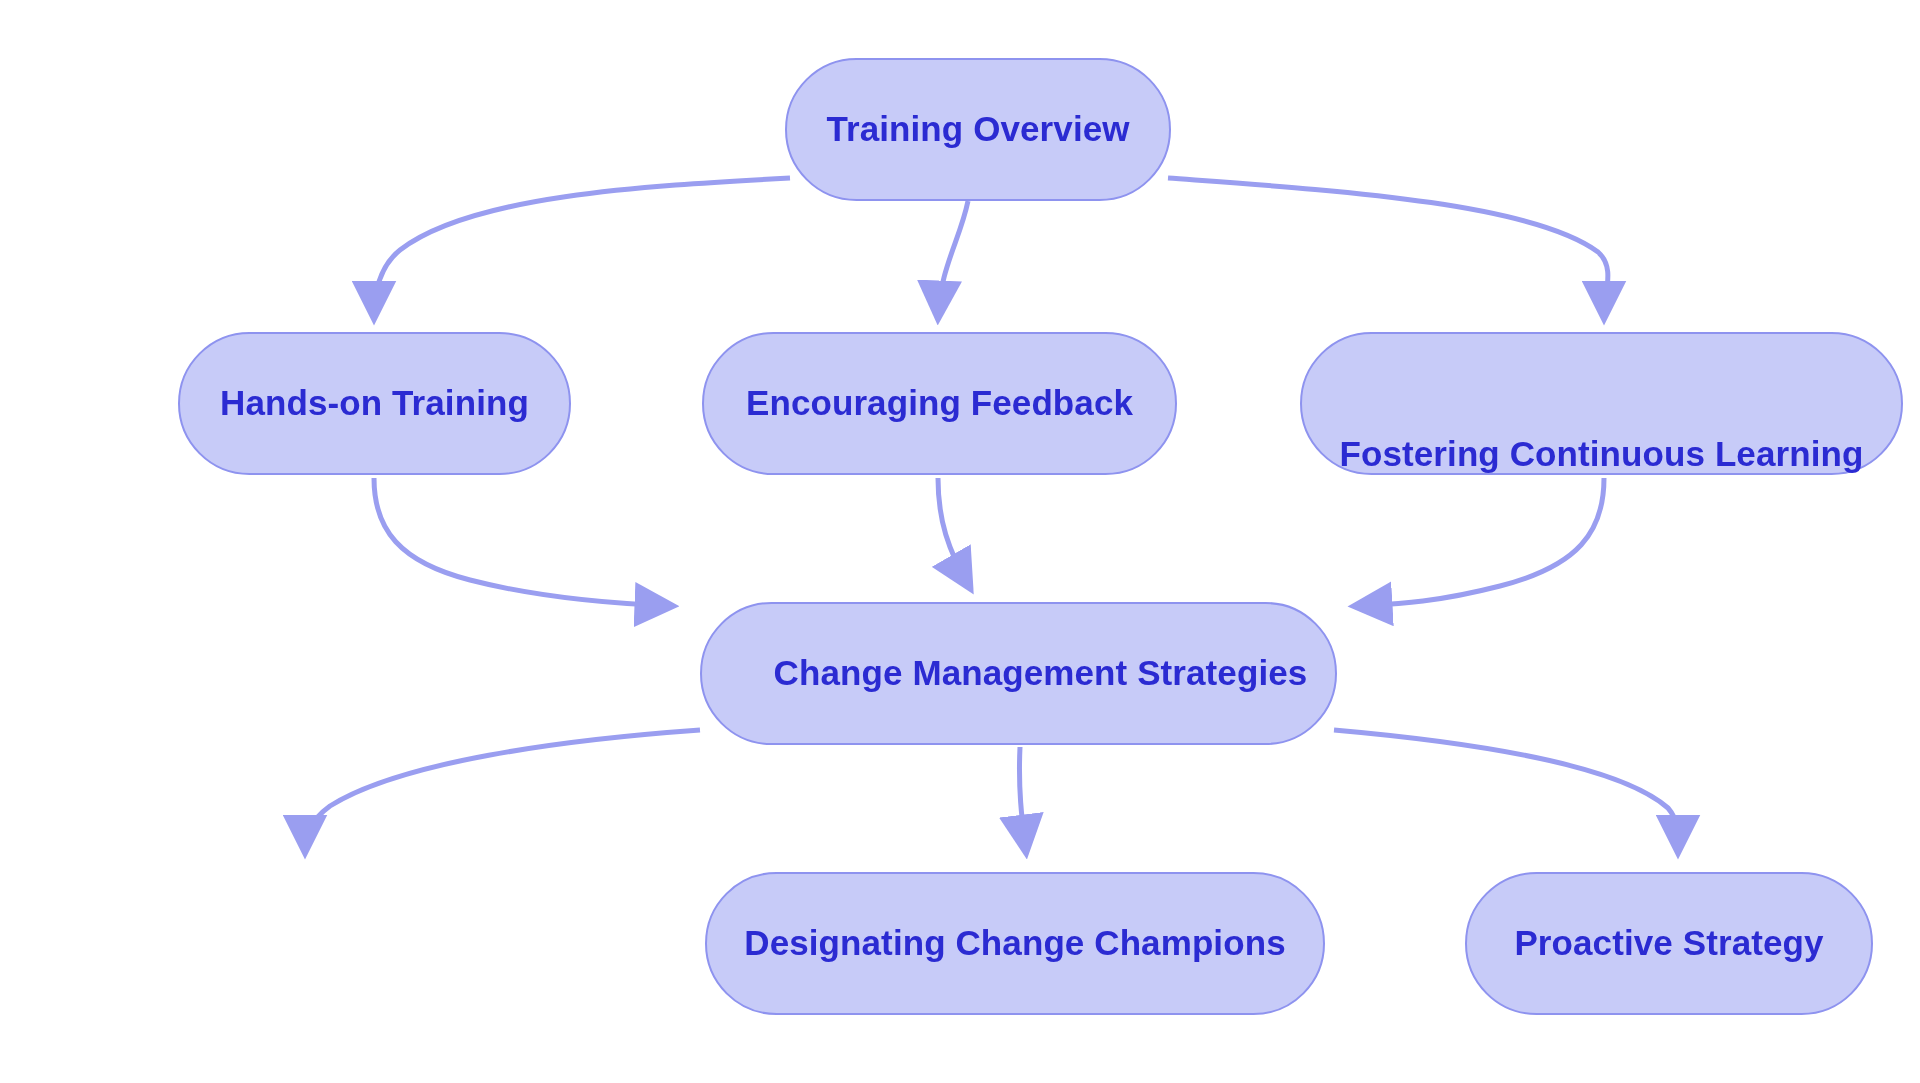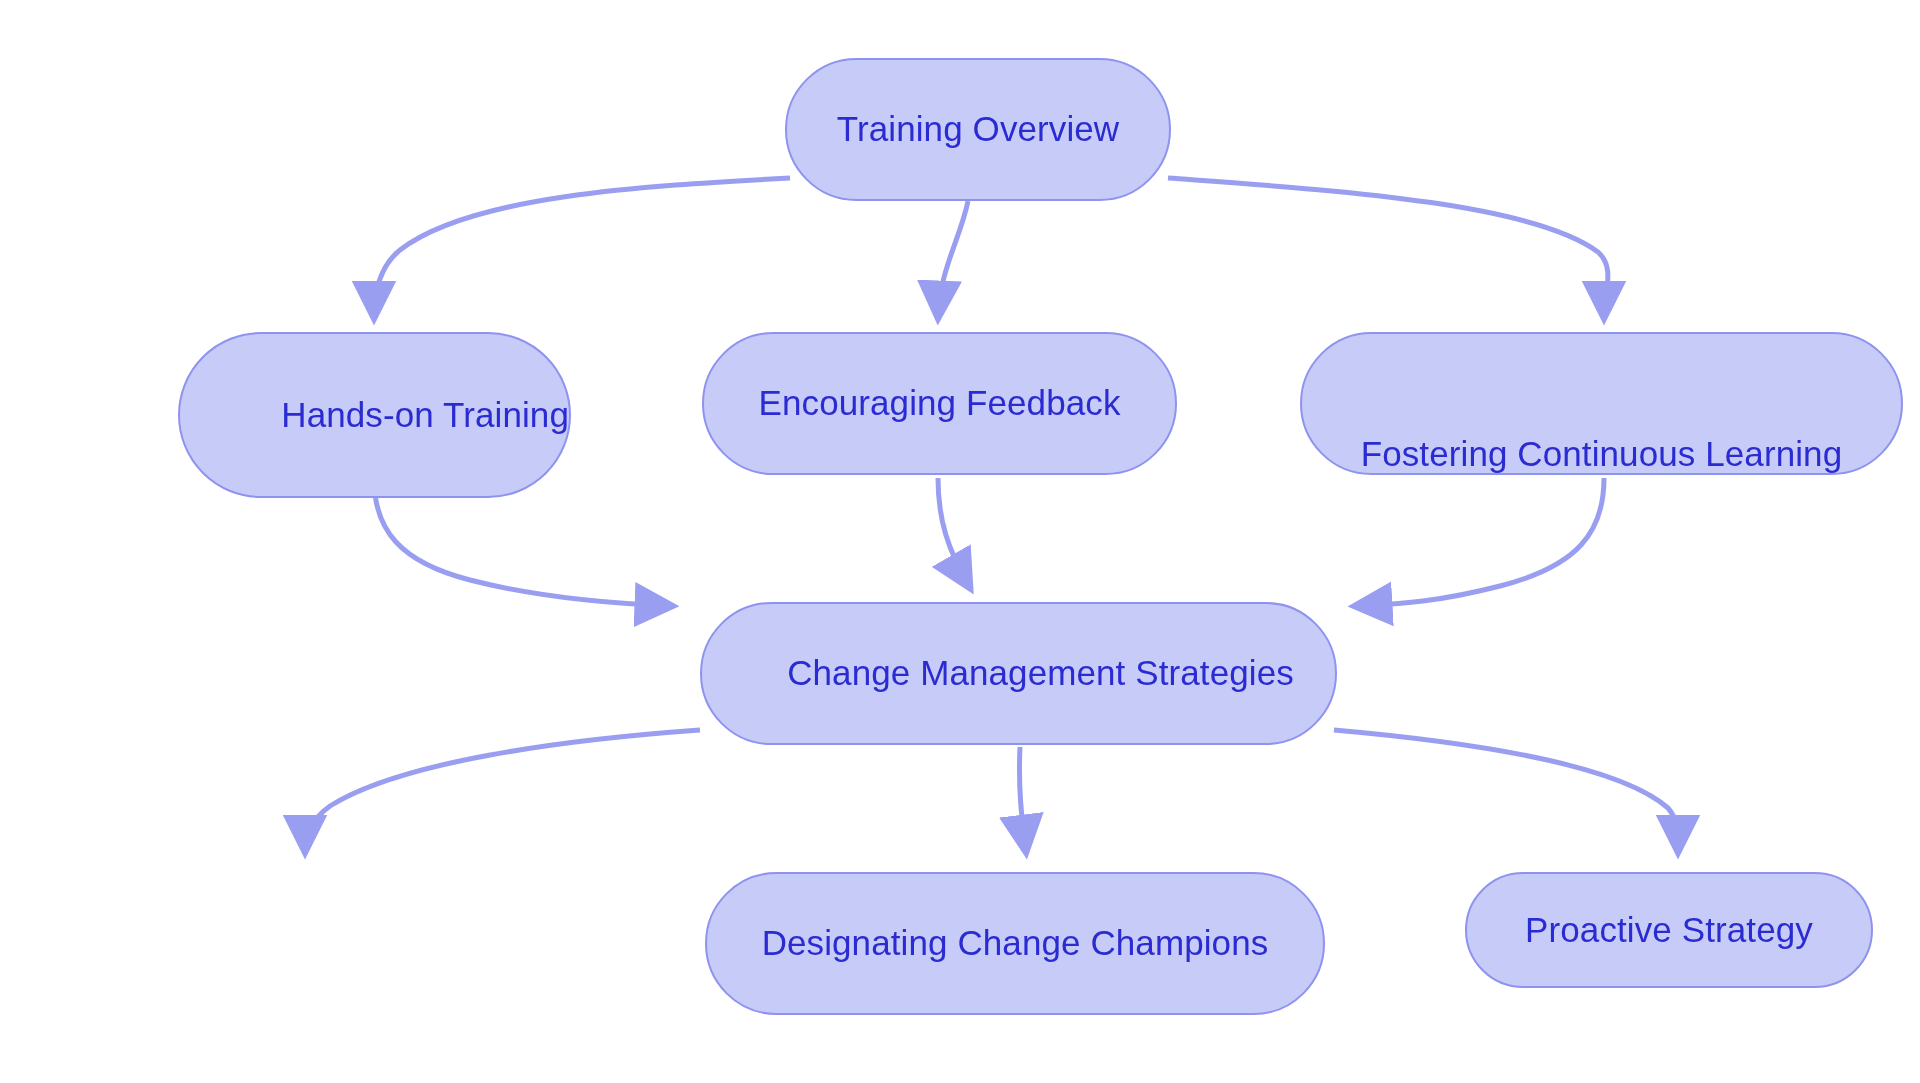--- a/index.html
+++ b/index.html
@@ -35,21 +35,21 @@
     align-items: center;
     justify-content: center;
     background: #c7cbf8;
     border: 2px solid #8e93ef;
     border-radius: 999px;
     text-align: center;
   }
   .flow-node .node-label {
     color: #2b2bd2;
     font-family: "Liberation Sans", "DejaVu Sans", sans-serif;
-    font-weight: 400;
+    font-weight: 700;
     white-space: nowrap;
     letter-spacing: 0.1px;
     line-height: 1.1;
   }
   .node-lvl0 .node-label { font-size: 35px; }
   .node-lvl1 .node-label { font-size: 35px; }
   .node-lvl2 .node-label { font-size: 35px; margin-left: 44px; }
   .node-lvl3 .node-label { font-size: 35px; }
 </style>
 </head>
@@ -80,38 +80,38 @@
 
     <path d="M 1020 747 C 1018 790, 1022 820, 1026 852" fill="none" stroke="#9a9ef0" stroke-width="5" marker-end="url(#arrow)"></path>
 
     <path d="M 1334 730 C 1470 742, 1618 764, 1668 808 C 1680 822, 1678 838, 1678 852" fill="none" stroke="#9a9ef0" stroke-width="5" marker-end="url(#arrow)"></path>
   </svg>
 
   <div class="flow-node node-lvl0" style="left:785px; top:58px; width:386px; height:143px;">
     <span class="node-label">Training Overview</span>
   </div>
 
-  <div class="flow-node node-lvl1" style="left:178px; top:332px; width:393px; height:166px;justify-content:flex-end;">
+  <div class="flow-node node-lvl1" style="left:178px; top:332px; width:393px; height:143px;">
     <span class="node-label">Hands-on Training</span>
   </div>
 
   <div class="flow-node node-lvl1" style="left:702px; top:332px; width:475px; height:143px;">
     <span class="node-label">Encouraging Feedback</span>
   </div>
 
   <div class="flow-node node-lvl1" style="left:1300px; top:332px; width:603px; height:143px;align-items:flex-end;">
     <span class="node-label">Fostering Continuous Learning</span>
   </div>
 
   <div class="flow-node node-lvl2" style="left:700px; top:602px; width:637px; height:143px;">
     <span class="node-label">Change Management Strategies</span>
   </div>
 
 
   <div class="flow-node node-lvl3" style="left:705px; top:872px; width:620px; height:143px;">
     <span class="node-label">Designating Change Champions</span>
   </div>
 
-  <div class="flow-node node-lvl3" style="left:1465px; top:872px; width:408px; height:116px;">
+  <div class="flow-node node-lvl3" style="left:1465px; top:872px; width:408px; height:143px;">
     <span class="node-label">Proactive Strategy</span>
   </div>
 
 </div>
 
 </body></html>

